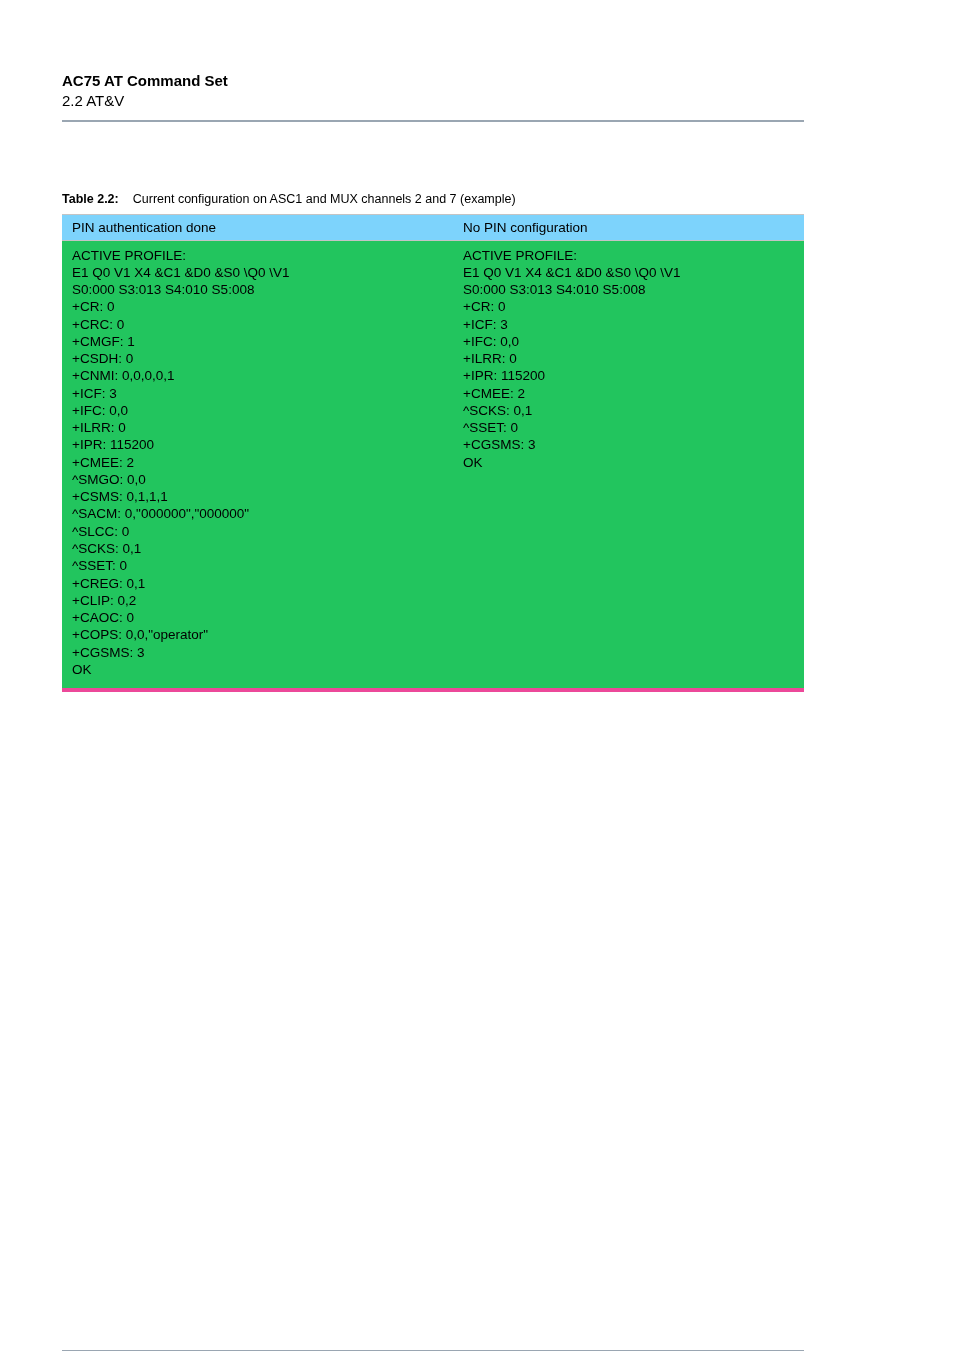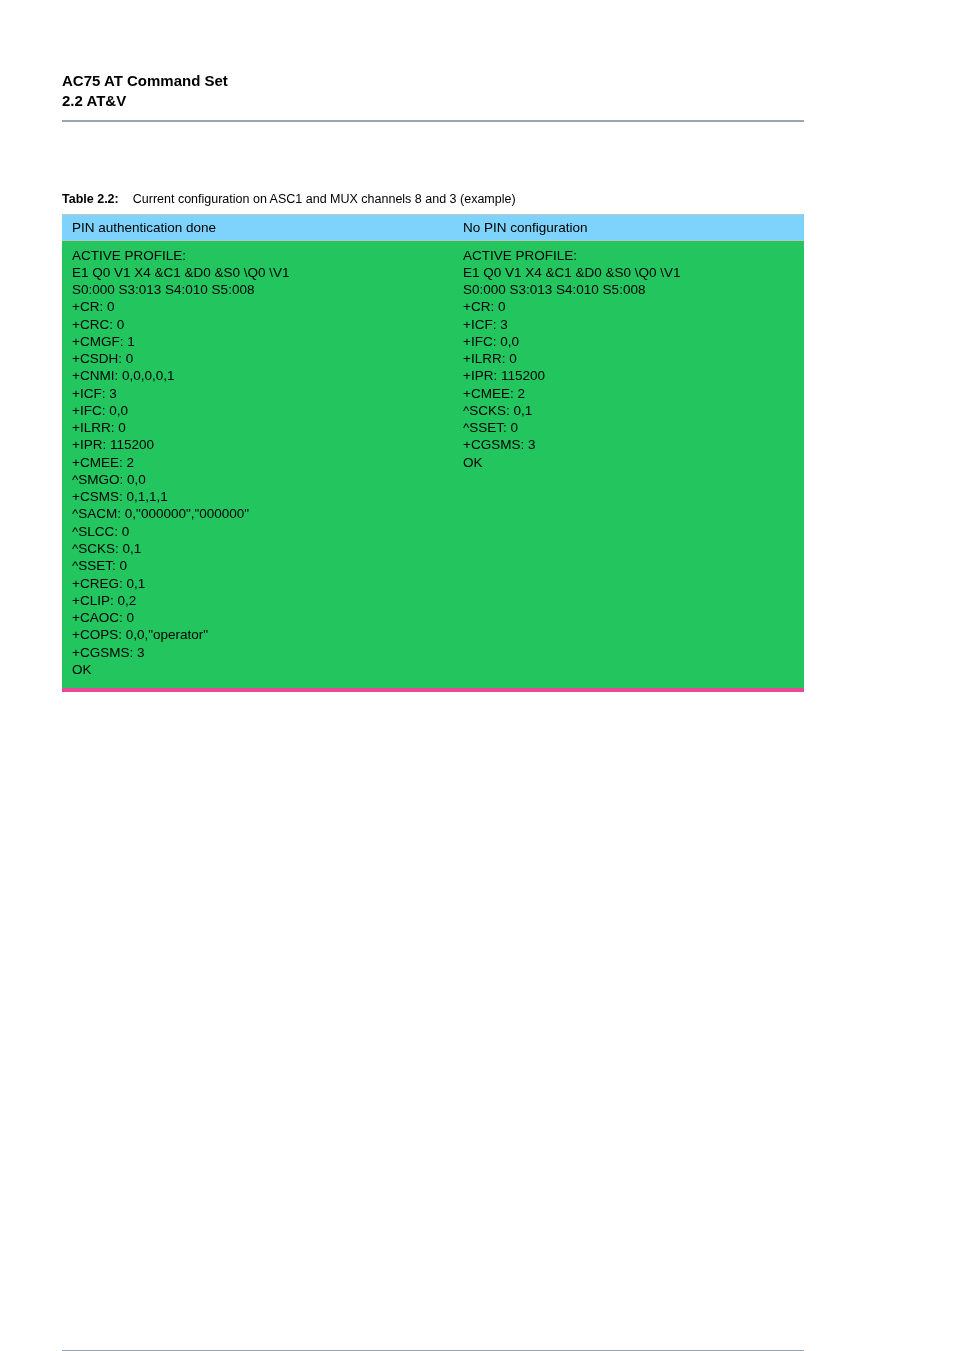--- a/index.html
+++ b/index.html
@@ -24,21 +24,21 @@
     align-items: flex-start;
   }
   .header-left {
     font-size: 15px;
     line-height: 1.35;
   }
   .header-left .title-main {
     font-weight: bold;
   }
   .header-left .title-sub {
-    font-weight: bold;
+    font-weight: normal;
   }
   .brand {
     font-family: Arial, Helvetica, sans-serif;
     font-size: 32px;
     font-weight: 900;
     letter-spacing: 2px;
     color: #000;
   }
   hr.header-rule {
     border: none;
@@ -111,21 +111,21 @@
 
   <div class="header-row">
     <div class="header-left">
       <div class="title-main">AC75 AT Command Set</div>
       <div class="title-sub">2.2 AT&amp;V</div>
     </div>
   </div>
   <hr class="header-rule">
 
   <div class="table-caption">
-    <span class="tbl-label">Table 2.2:</span><span>Current configuration on ASC1 and MUX channels 8 and 3 (example)</span>
+    <span class="tbl-label">Table 2.2:</span><span>Current configuration on ASC1 and MUX channels 2 and 7 (example)</span>
   </div>
 
   <table class="profile-table">
     <thead>
       <tr>
         <th>PIN authentication done</th>
         <th>No PIN configuration</th>
       </tr>
     </thead>
     <tbody>

